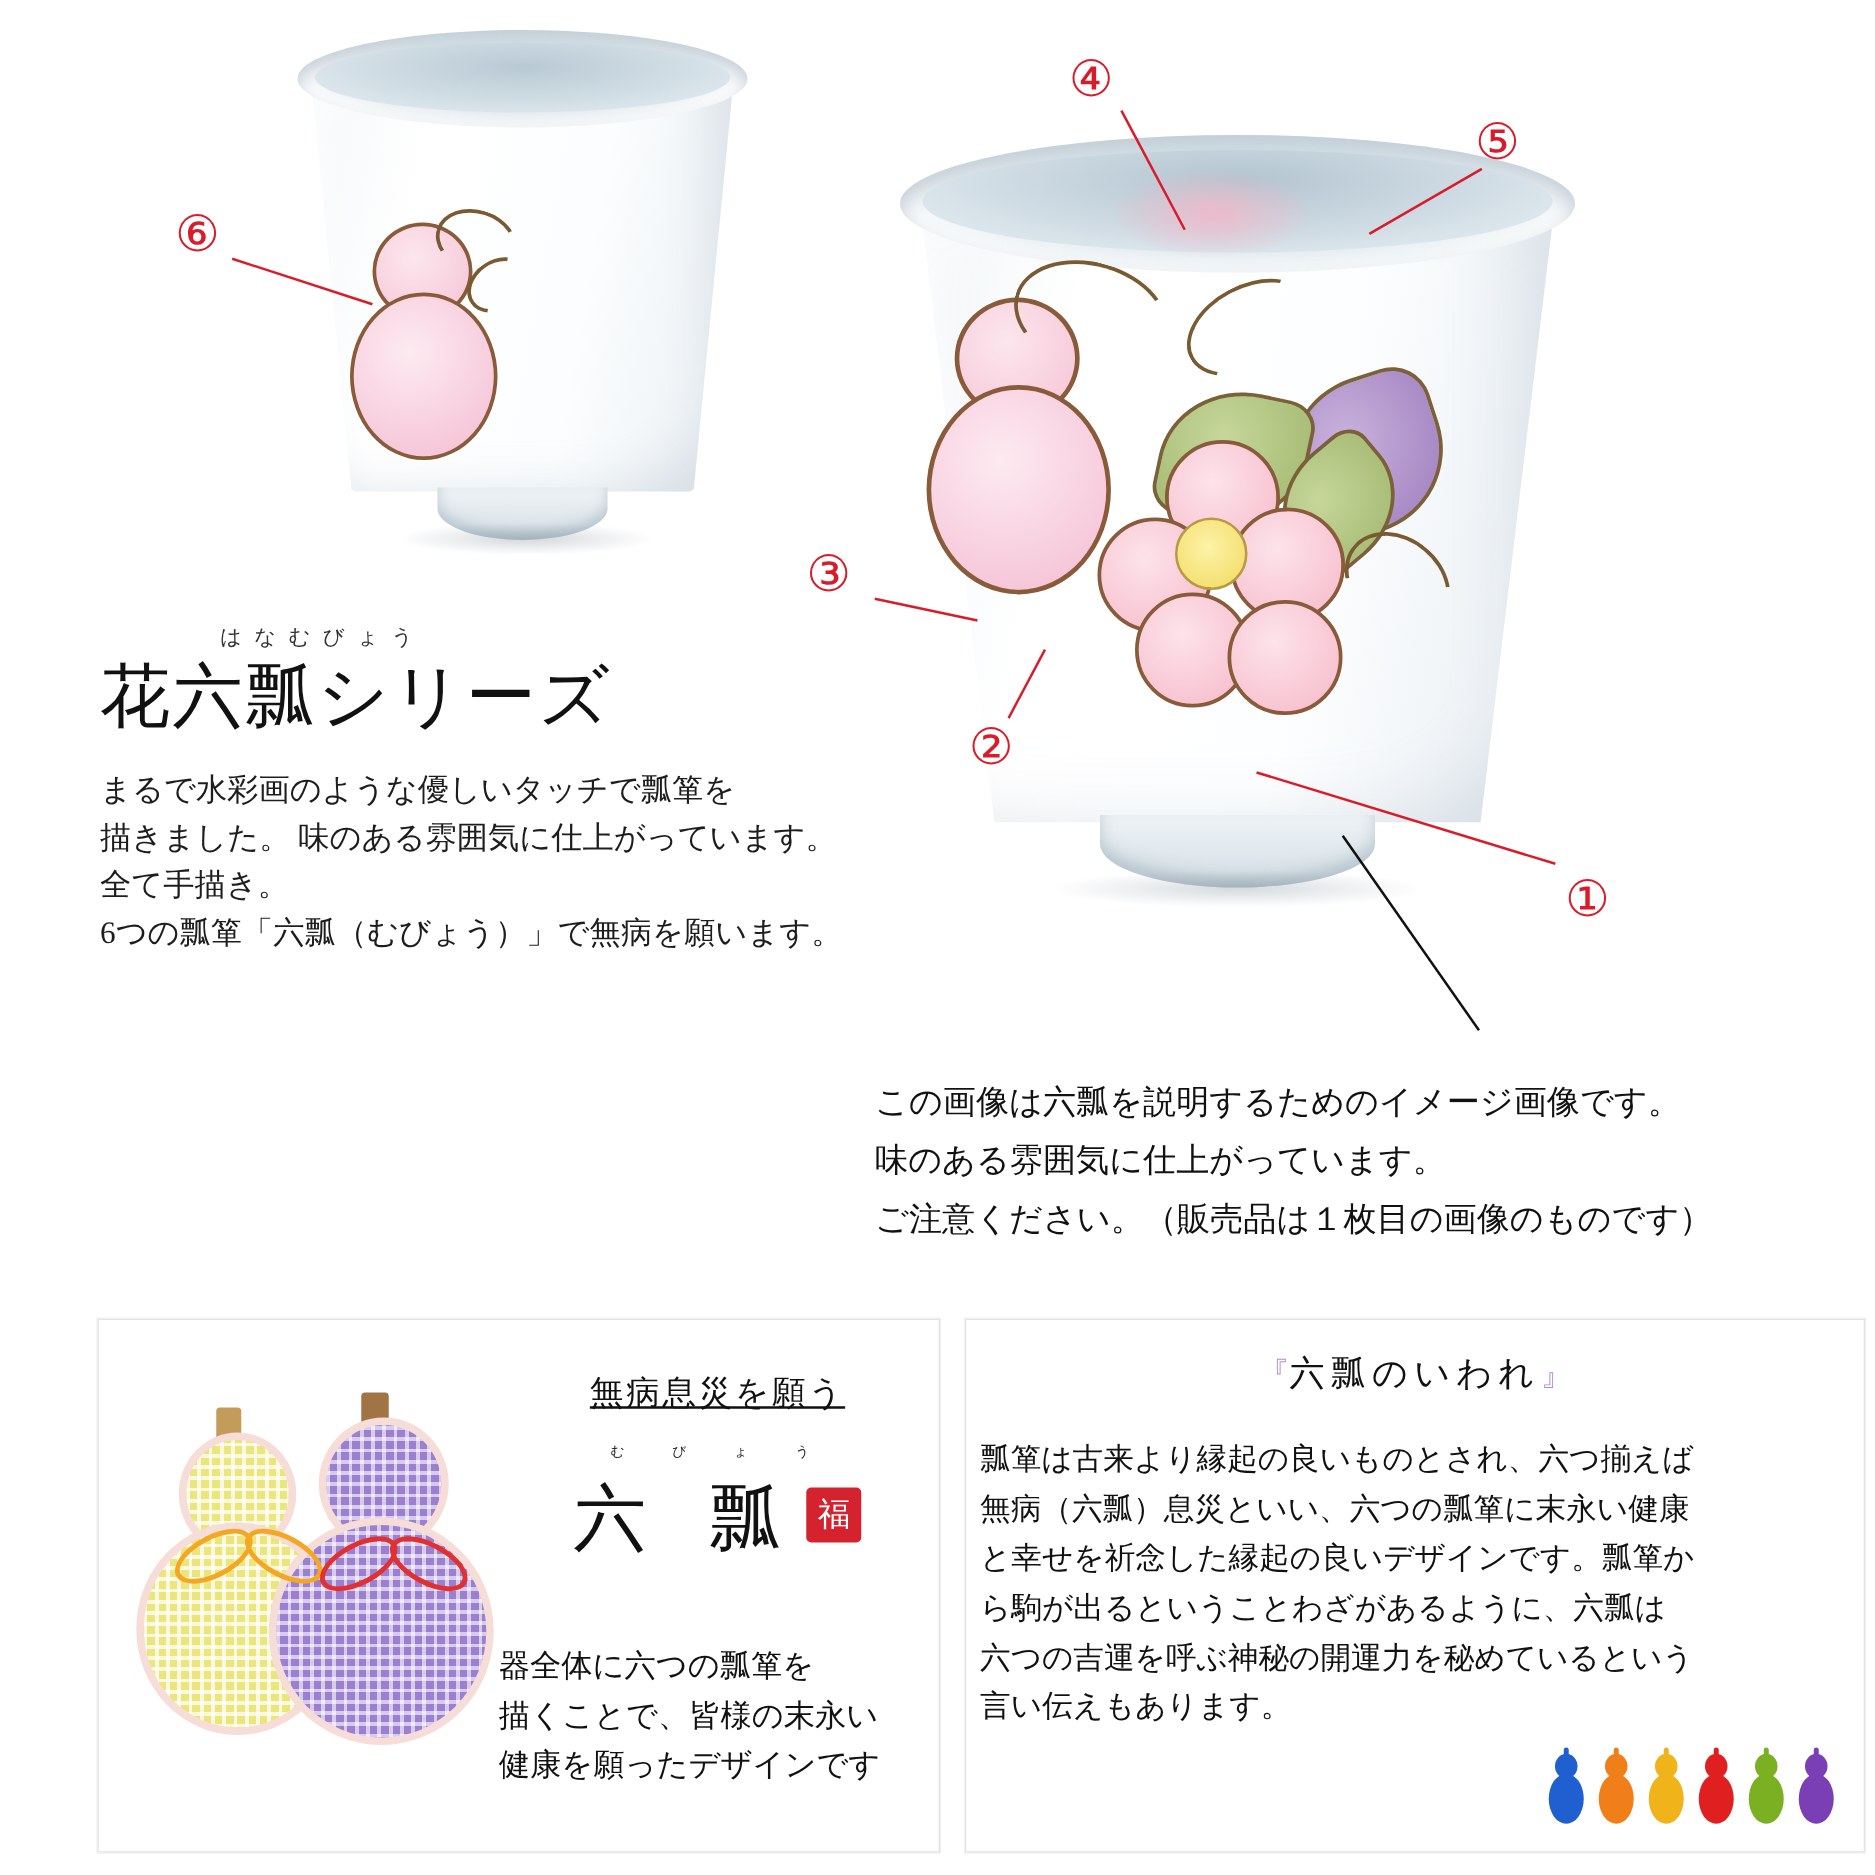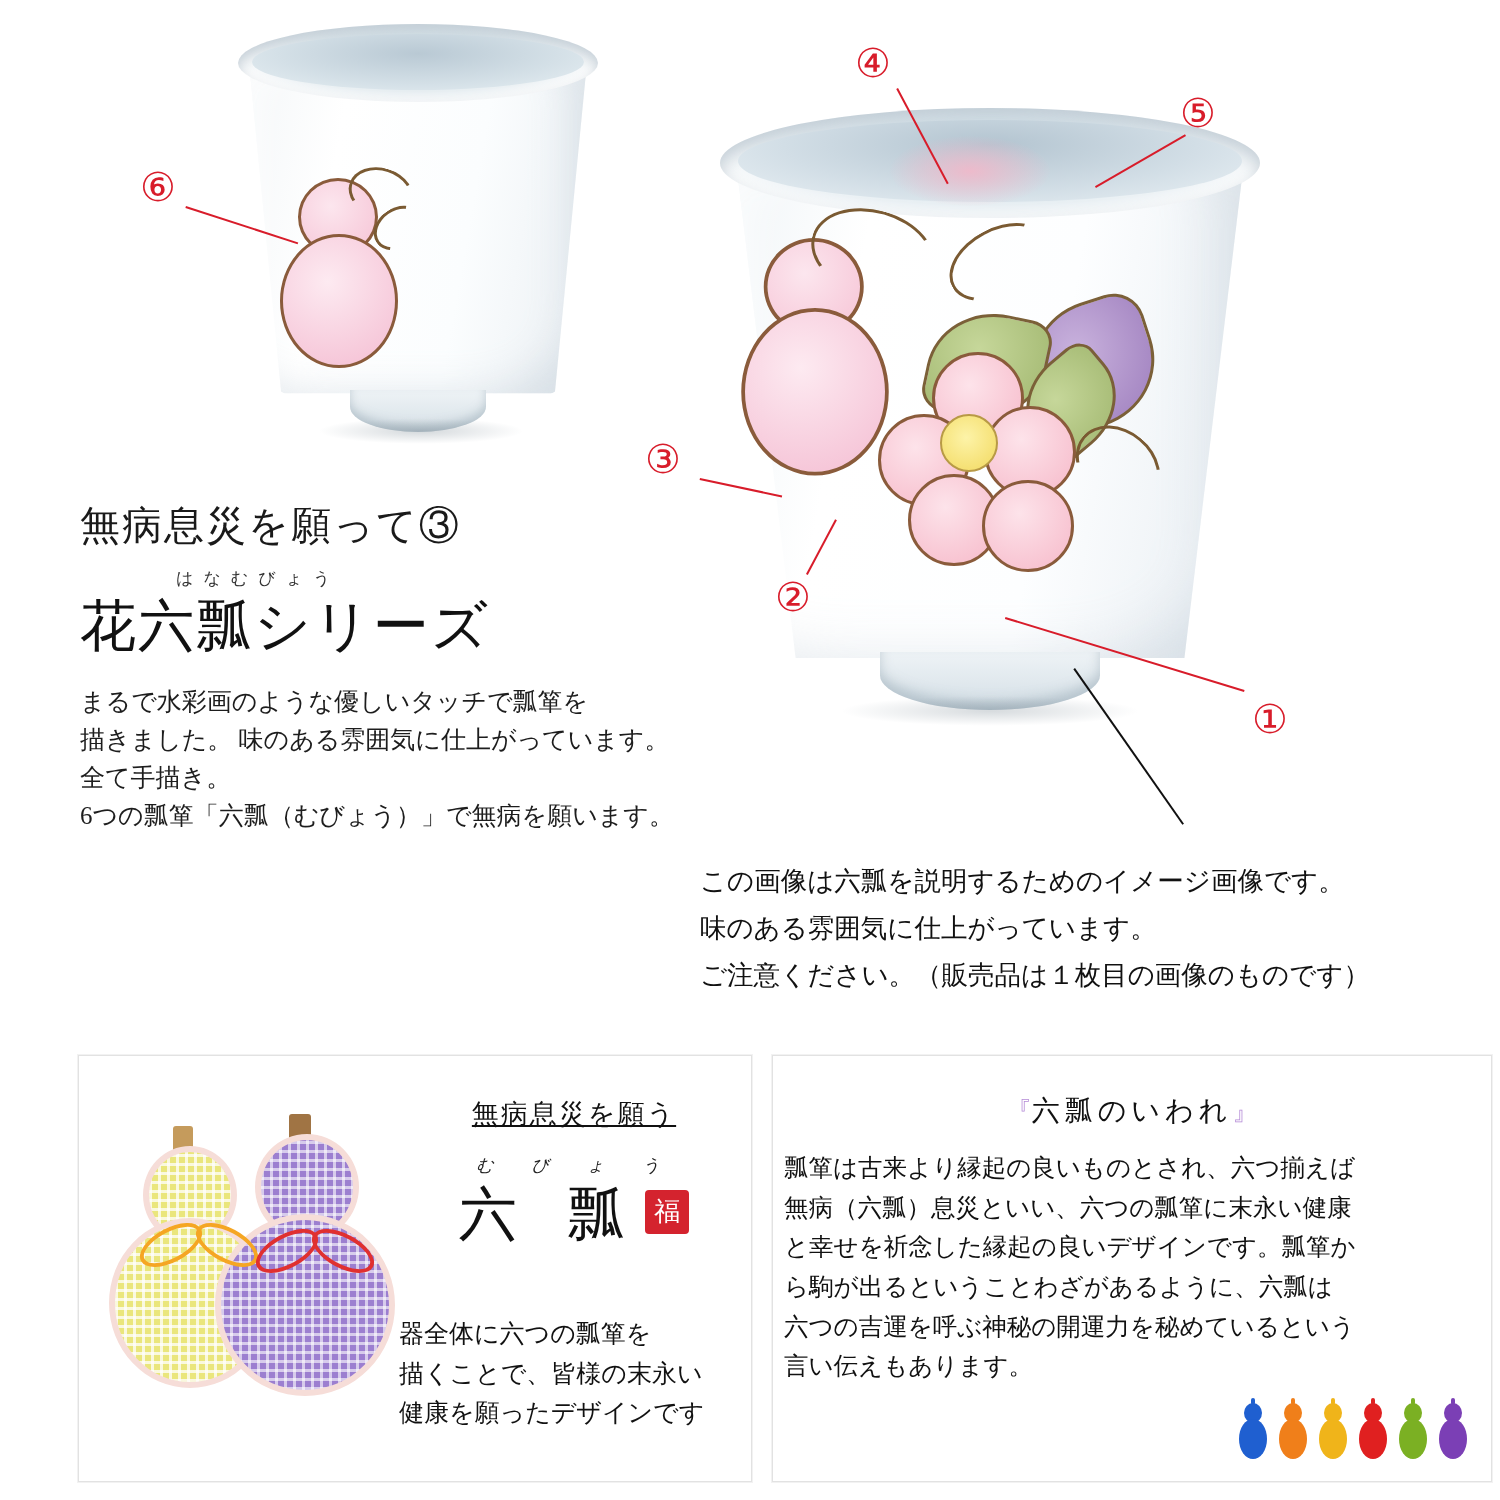--- a/index.html
+++ b/index.html
@@ -341,21 +341,21 @@
   .panel-left .txt {
     position: absolute;
     left: 330px; top: 40px;
     width: 330px;
     text-align: center;
   }
   .pl-title {
     font-size: 27px; letter-spacing: 2px; color: #111; margin-bottom: 22px; text-decoration: underline;
   }
   .pl-ruby {
-    font-size: 17px; letter-spacing: 38px; color: #222; margin-left: 26px; height: 20px; font-style: italic;
+    font-size: 11px; letter-spacing: 38px; color: #222; margin-left: 26px; height: 20px;
   }
   .pl-big {
     font-size: 58px; letter-spacing: 18px; color: #111; display: inline-block;
     margin-top: 2px;
   }
   .fuku-stamp {
     display: inline-block;
     width: 44px; height: 44px;
     background: #d4232e;
     color: #fff;
@@ -372,21 +372,21 @@
     width: 348px;
     font-size: 25px;
     line-height: 1.58;
     color: #111;
     text-align: left;
   }
   .pl-lines div { white-space: nowrap; }
 
   .panel-right .pr-title {
     position: absolute;
-    left: 0; right: 0; top: 36px;
+    left: 0; right: 0; top: 24px;
     text-align: center;
     font-size: 28px;
     letter-spacing: 5px;
     color: #111;
   }
   .bracket {
     color: #b48ad6;
     font-size: 26px;
     letter-spacing: 0;
   }
@@ -486,21 +486,20 @@
     <div class="marker" style="left:1180px; top:94px;">⑤</div>
     <div class="callout-line" style="left:1186px; top:136px; width:104px; transform:rotate(150deg);"></div>
 
     <div class="marker" style="left:1252px; top:700px;">①</div>
     <div class="callout-line" style="left:1244px; top:692px; width:250px; transform:rotate(-163deg);"></div>
 
     <div class="callout-line black" style="left:1075px; top:668px; width:190px; transform:rotate(55deg);"></div>
   </div>
 
   <div class="left-text">
-    <div class="headline-1">無病息災を願って③</div>
     <div class="ruby-row">はなむびょう</div>
     <div class="headline-2">花六瓢シリーズ</div>
     <div class="body-text">
       <div>まるで水彩画のような優しいタッチで瓢箪を</div>
       <div>描きました。 味のある雰囲気に仕上がっています。</div>
       <div>全て手描き。</div>
       <div>6つの瓢箪「六瓢（むびょう）」で無病を願います。</div>
     </div>
   </div>
 

